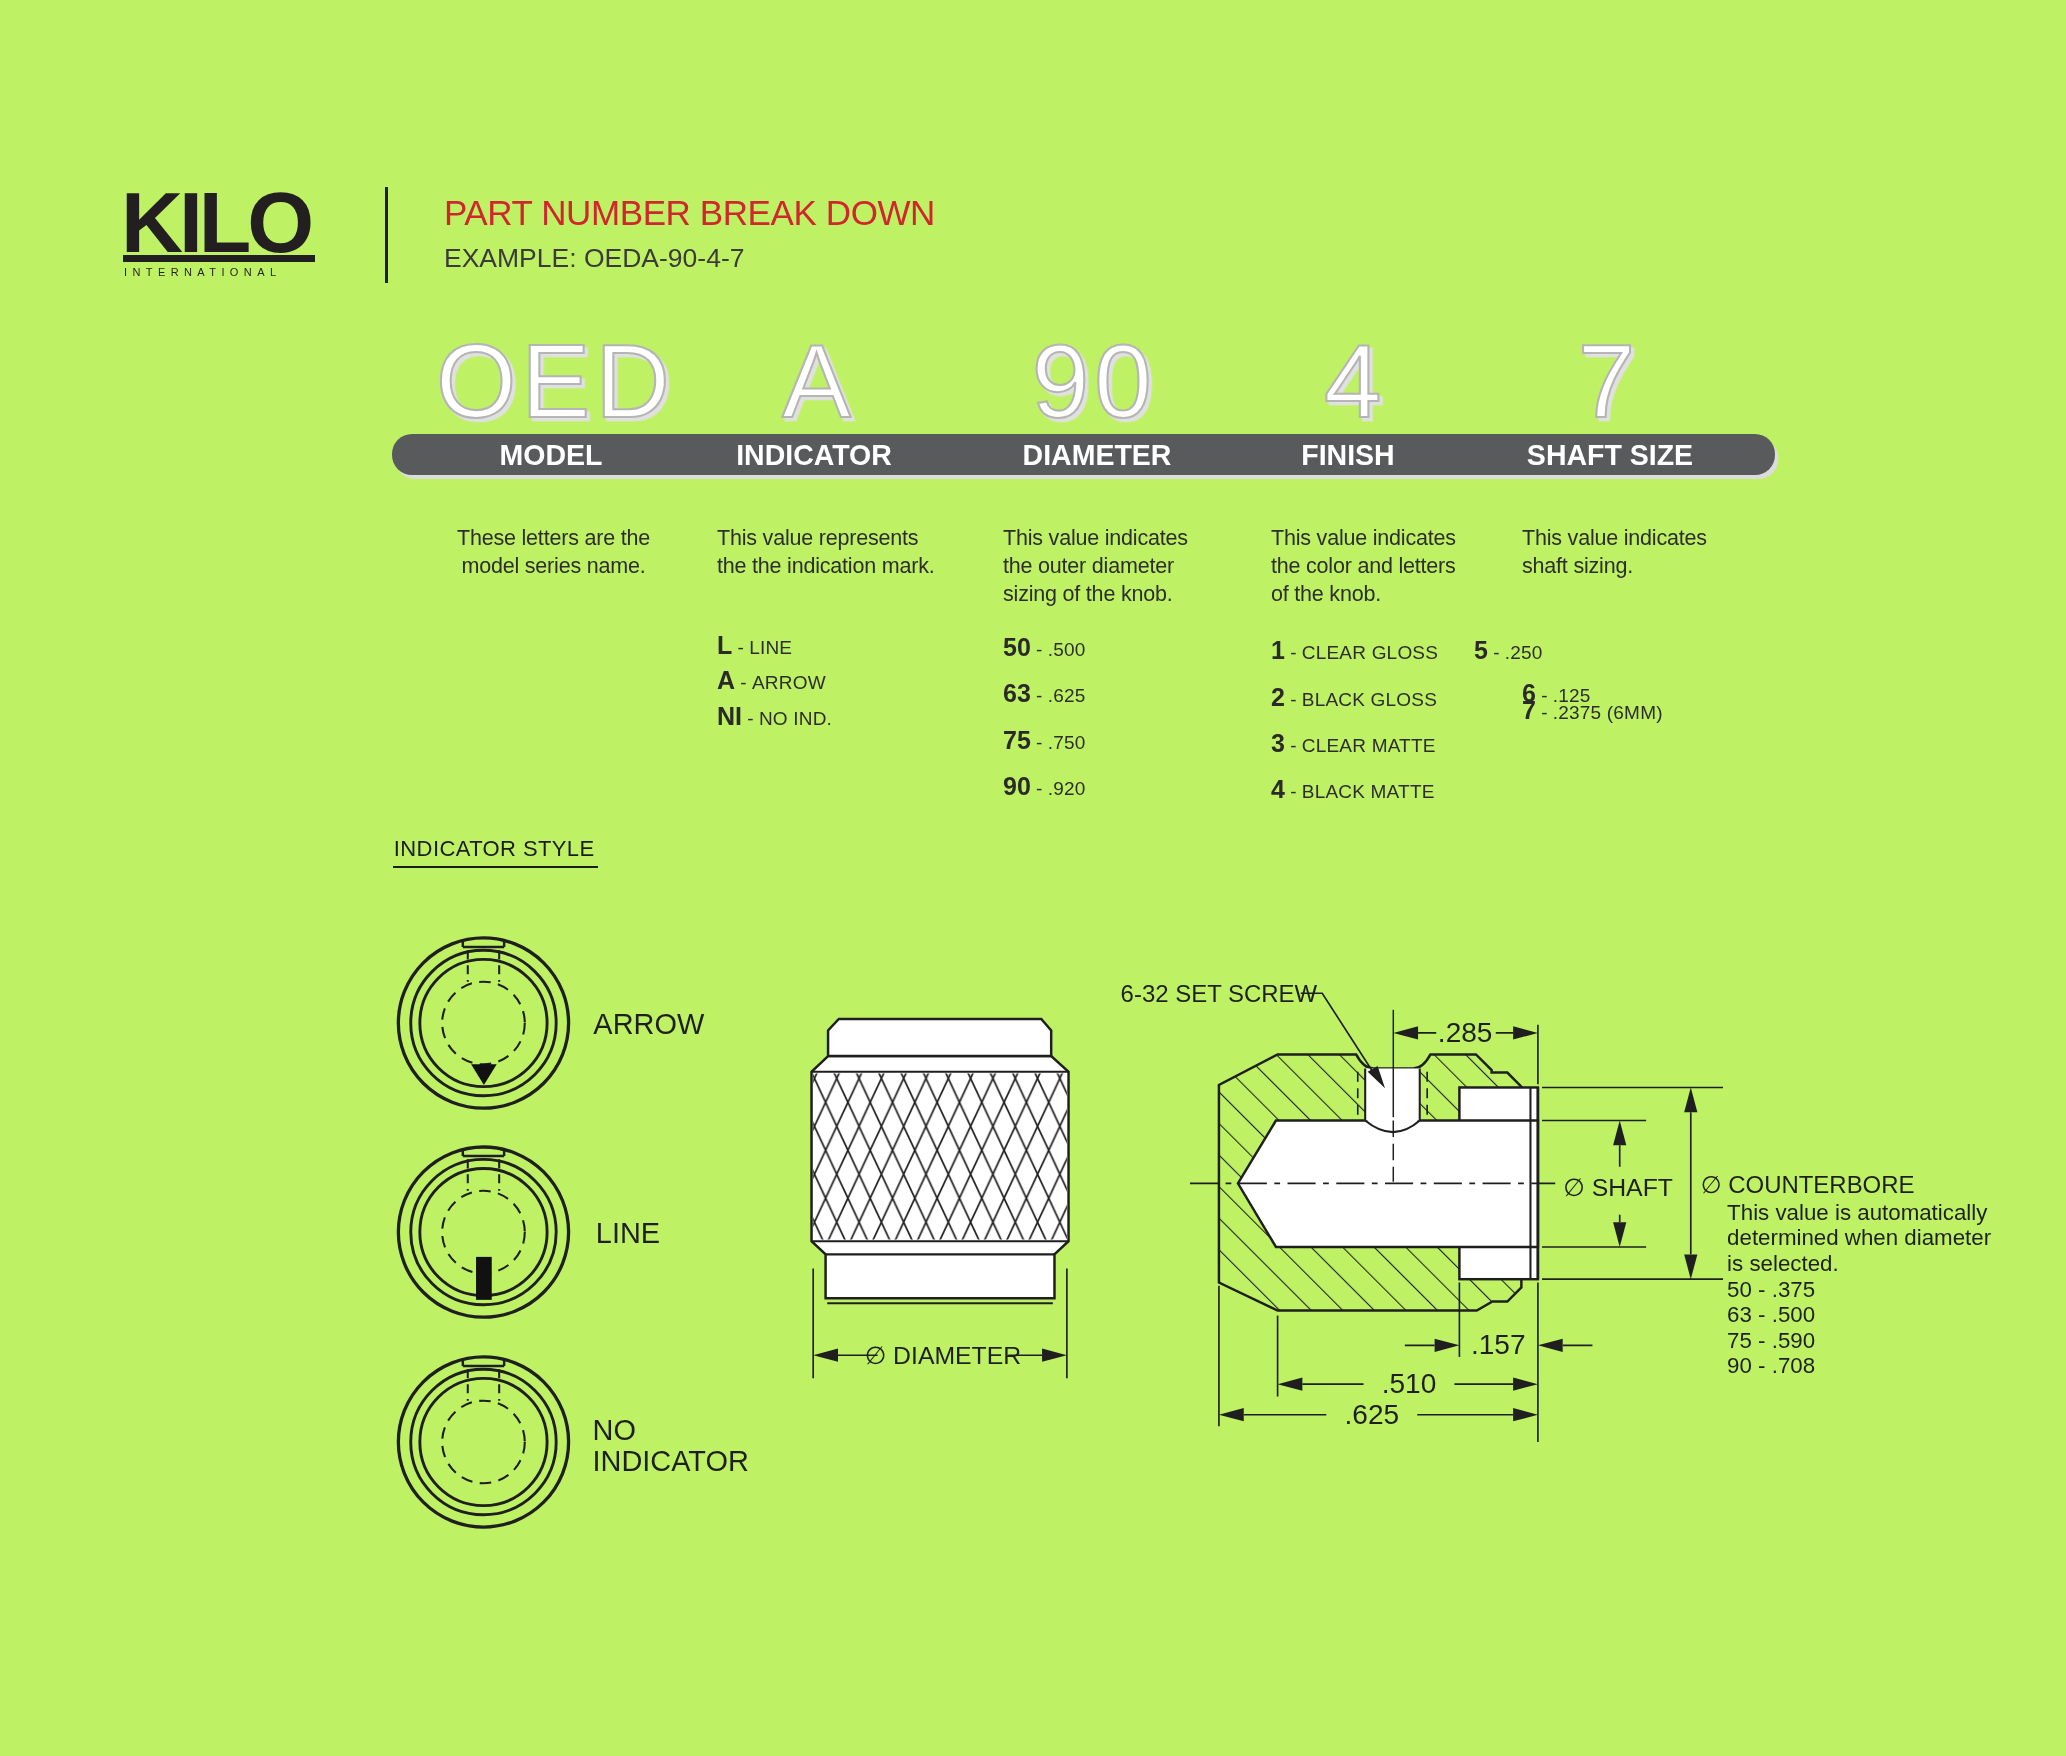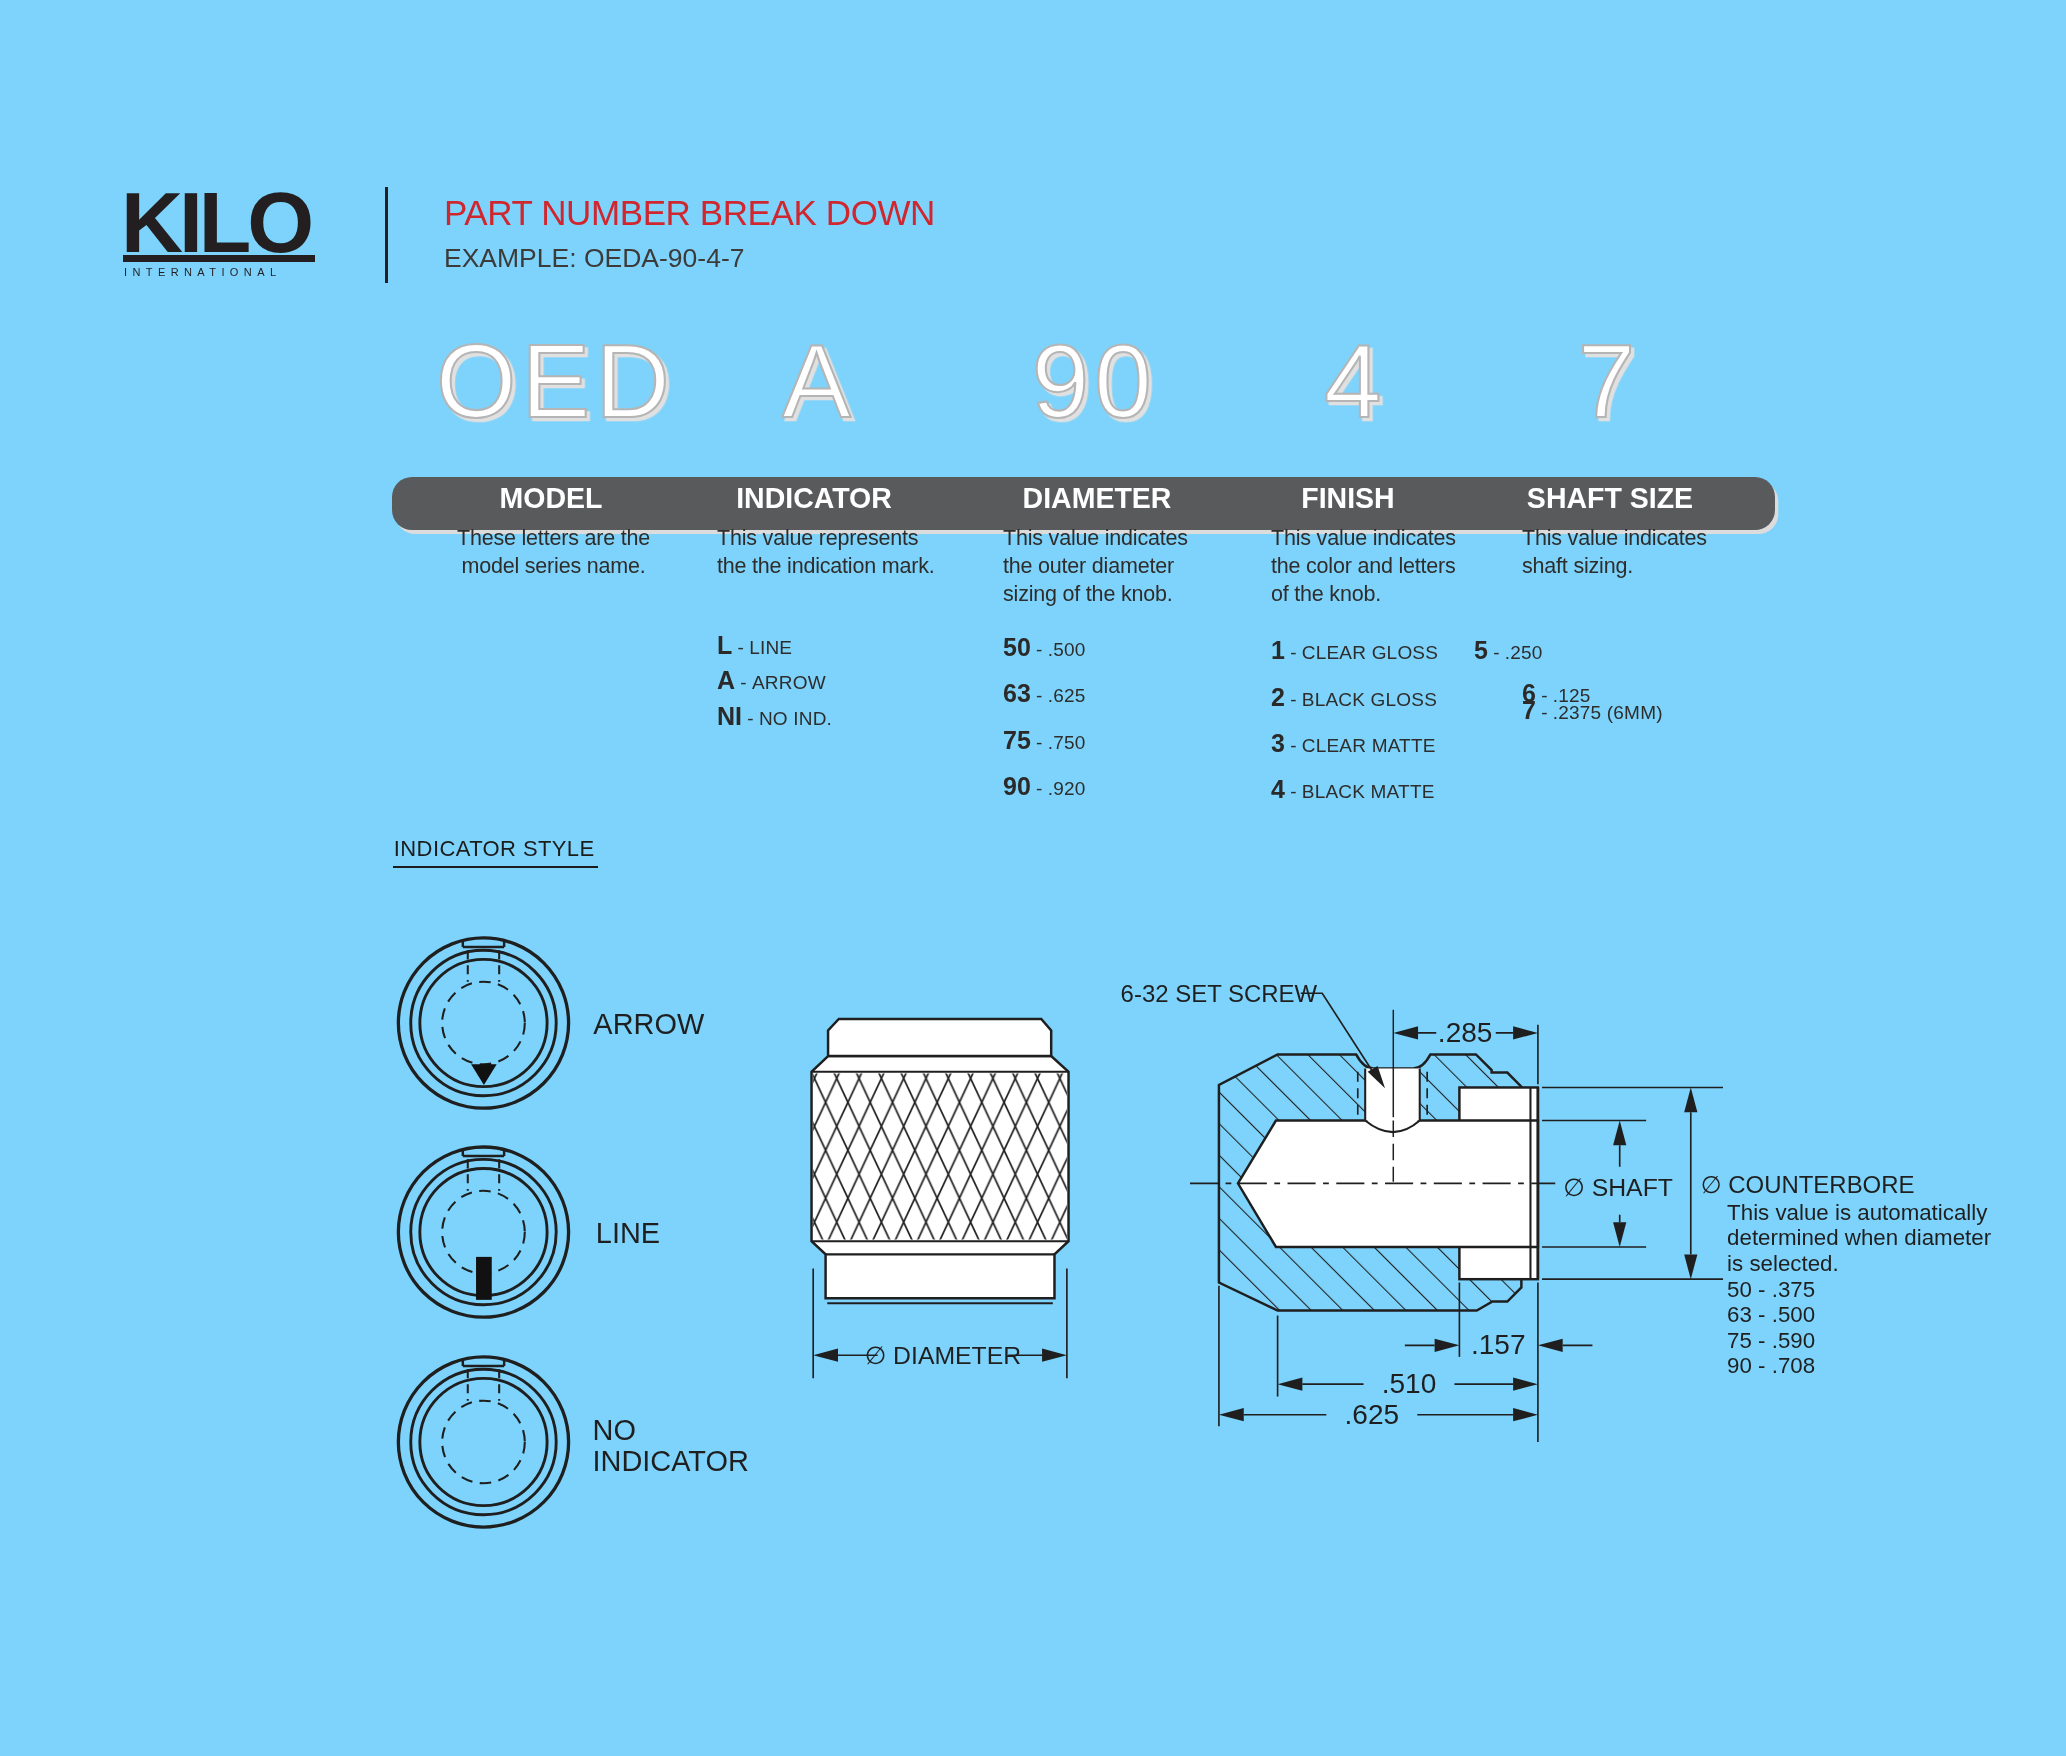--- a/index.html
+++ b/index.html
@@ -1,30 +1,30 @@
 <!DOCTYPE html>
 <html style="font-size:13.2px"><head>
 <meta charset="utf-8">
 <style>
   html,body{margin:0;padding:0;background:#ffffff;}
-  #page{position:relative;width:2066px;height:1756px;background:#7dd3fc;overflow:hidden;
+  #page{position:relative;width:2066px;height:1756px;background:#bef264;overflow:hidden;
         font-family:"Liberation Sans",sans-serif;color:#2e2d2c;}
   .abs{position:absolute;}
 
   
   .brand{left:121px;top:179px;font-size:86px;font-weight:bold;letter-spacing:-4.1px;color:#231f20;line-height:1;}
   .brand-rule{left:123px;top:255px;width:192px;height:7.4px;background:#231f20;}
   .brand-sub{left:124px;top:266px;font-size:11px;font-weight:normal;letter-spacing:5.4px;color:#231f20;}
   .divider{left:385px;top:187px;width:2.5px;height:96px;background:#231f20;}
   .doc-title{left:444px;top:193px;font-size:35px;letter-spacing:-0.4px;color:#d0262e;}
   .doc-example{left:444px;top:243px;font-size:26.5px;color:#3c3b3a;}
 
   
-  .bar{left:392px;top:434px;width:1383px;height:53px;background:#595a5c;border-radius:20px;
-       box-shadow:3.3px 4.1px 0 #dcdcdc;margin-top:43px;}
+  .bar{left:392px;top:434px;width:1383px;height:41px;background:#595a5c;border-radius:20px;
+       box-shadow:3.3px 4.1px 0 #dcdcdc;}
   .bar span{position:absolute;top:0;line-height:41px;color:#ffffff;font-weight:bold;font-size:30px;
             transform:translateX(-50%) scaleX(0.95);white-space:nowrap;}
 
   
   .desc{font-size:21.5px;line-height:28px;letter-spacing:-0.2px;color:#2e2d2c;}
   .desc.centered{text-align:center;}
   .item{white-space:nowrap;color:#2e2d2c;}
   .item .k{font-size:25px;font-weight:bold;color:#2b2a29;}
   .item .sep{font-size:19px;white-space:pre;}
   .item .v{font-size:19px;letter-spacing:0.2px;}

